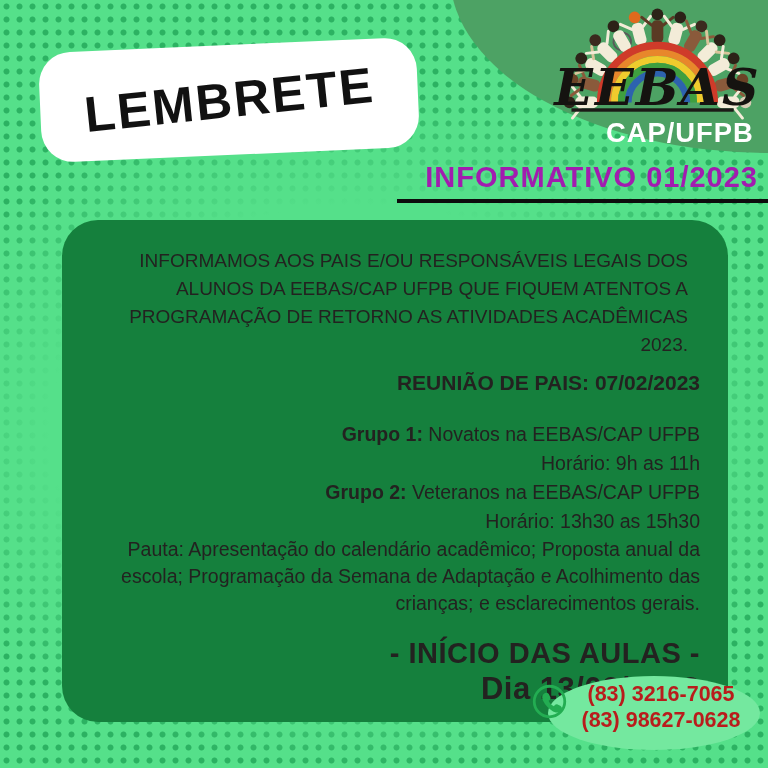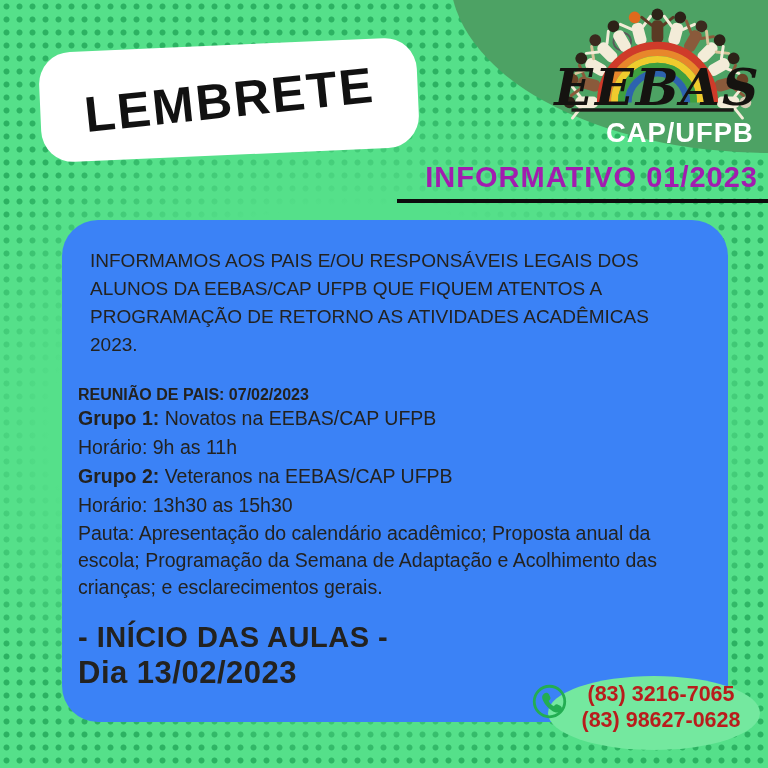--- a/index.html
+++ b/index.html
@@ -43,27 +43,27 @@
     white-space: nowrap;
   }
   .banner-underline {
     position: absolute; z-index: 2;
     left: 397px; top: 199px; width: 371px; height: 4px; background: #0d0d0d;
   }
   
   .card {
     position: absolute; z-index: 2;
     left: 62px; top: 220px; width: 666px; height: 502px;
-    background: #3b82f6; border-radius: 36px;
-    text-align: left; color: #232220;
-    padding: 27px 16px 0;
+    background: #15803d; border-radius: 36px;
+    text-align: right; color: #232220;
+    padding: 27px 28px 0;
   }
   .intro { font-size: 19px; font-weight: 500; line-height: 28px; padding: 0 12px; }
-  .meeting { margin-top: 27px; font-size: 16px; font-weight: 800; }
-  .groups { font-size: 19.5px; line-height: 29px; }
+  .meeting { margin-top: 12px; font-size: 21px; font-weight: 800; }
+  .groups { margin-top: 25px; font-size: 19.5px; line-height: 29px; }
   .groups strong { font-weight: 800; }
   .obs-head { margin-top: 20px; font-size: 19.5px; font-weight: 800; }
   .obs-text { font-size: 19.5px; line-height: 27px; }
   .start-head { margin-top: 20px; font-size: 29px; font-weight: 800; letter-spacing: 0.5px; }
   .start-date { margin-top: 1px; font-size: 31px; font-weight: 800; letter-spacing: 0.5px; }
   
   .phone-blob {
     position: absolute; z-index: 3;
     left: 548px; top: 676px; width: 212px; height: 74px;
     background: #74e89f; border-radius: 50%;

